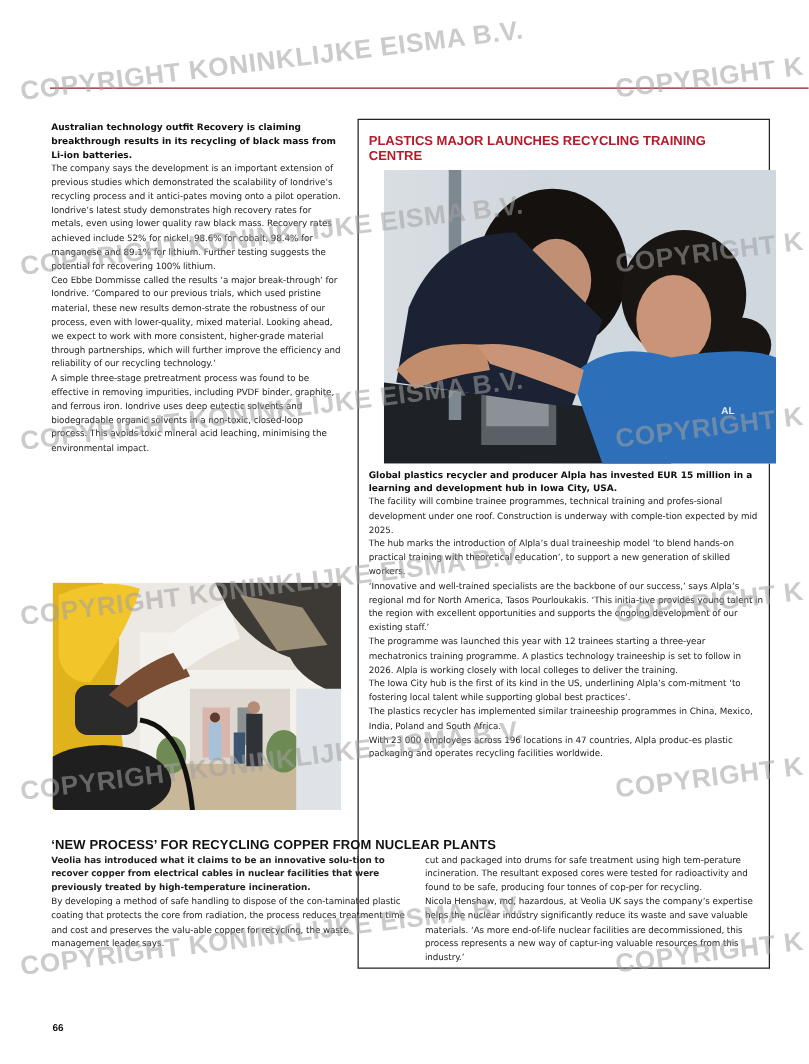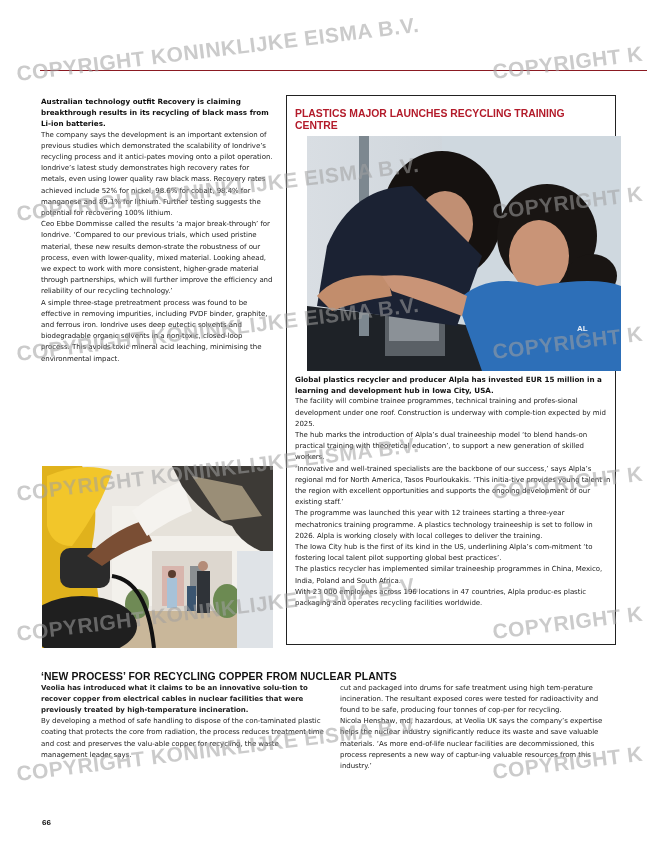--- a/index.html
+++ b/index.html
@@ -7,21 +7,21 @@
          font-family: "DejaVu Sans", sans-serif; color: #1a1a1a; }
   .rule { position: absolute; left: 40px; right: 0; top: 70px; height: 1px; background: #8b1a22; }
 
   .col-left { position: absolute; left: 41px; top: 96px; width: 232px; }
   .h1 { font-family: "Liberation Sans", sans-serif; font-weight: bold; font-size: 10.4px; line-height: 11.5px; letter-spacing: 0.1px; margin: 0; color: #111; }
   .lead { font-family: "DejaVu Sans", sans-serif; font-weight: bold; font-size: 7.2px; line-height: 11.2px; margin: 0; color: #111; }
   .body p { font-family: "DejaVu Sans", sans-serif; font-size: 7.0px; line-height: 11.2px; margin: 0; color: #222; letter-spacing: -0.05px; }
 
   .left-photo { position: absolute; left: 42px; top: 466px; width: 231px; height: 182px; overflow: hidden; }
 
-  .box { position: absolute; left: 286px; top: 95px; width: 330px; height: 550px; border: 1px solid #222; box-sizing: border-box; }
+  .box { position: absolute; left: 286px; top: 95px; width: 330px; height: 680px; border: 1px solid #222; box-sizing: border-box; }
   .box-title { position: absolute; left: 8px; top: 12px; width: 312px; font-family: "Liberation Sans", sans-serif; font-weight: bold; font-size: 10.4px; line-height: 11.6px; color: #b31b2a; margin: 0; }
   .box-photo { position: absolute; left: 20px; top: 40px; width: 314px; height: 235px; overflow: hidden; }
   .box-body { position: absolute; left: 8px; top: 278px; width: 316px; }
   .box-body .lead { font-size: 7.2px; }
   .box-body p { font-size: 7.0px; }
 
   .bottom { position: absolute; left: 41px; top: 671px; width: 580px; }
   .bottom .h1 { font-size: 10.4px; }
   .bottom-cols { display: flex; gap: 14px; }
   .bottom-col1 { width: 285px; }
@@ -118,21 +118,21 @@
       <text x="270" y="195" font-family="Liberation Sans, sans-serif" font-size="8" font-weight="bold" fill="#e8eef6">AL</text>
     </svg>
   </div>
   <div class="box-body">
     <p class="lead">Global plastics recycler and producer Alpla has invested EUR 15 million in a learning and development hub in Iowa City, USA.</p>
     <div class="body">
       <p>The facility will combine trainee programmes, technical training and profes-sional development under one roof. Construction is underway with comple-tion expected by mid 2025.</p>
       <p>The hub marks the introduction of Alpla’s dual traineeship model ‘to blend hands-on practical training with theoretical education’, to support a new generation of skilled workers.</p>
       <p>‘Innovative and well-trained specialists are the backbone of our success,’ says Alpla’s regional md for North America, Tasos Pourloukakis. ‘This initia-tive provides young talent in the region with excellent opportunities and supports the ongoing development of our existing staff.’</p>
       <p>The programme was launched this year with 12 trainees starting a three-year mechatronics training programme. A plastics technology traineeship is set to follow in 2026. Alpla is working closely with local colleges to deliver the training.</p>
-      <p>The Iowa City hub is the first of its kind in the US, underlining Alpla’s com-mitment ‘to fostering local talent pilot supporting global best practices’.</p>
+      <p>The Iowa City hub is the first of its kind in the US, underlining Alpla’s com-mitment ‘to fostering local talent while supporting global best practices’.</p>
       <p>The plastics recycler has implemented similar traineeship programmes in China, Mexico, India, Poland and South Africa.</p>
       <p>With 23 000 employees across 196 locations in 47 countries, Alpla produc-es plastic packaging and operates recycling facilities worldwide.</p>
     </div>
   </div>
 </div>
 
 <div class="bottom">
   <h2 class="h1">‘NEW PROCESS’ FOR RECYCLING COPPER FROM NUCLEAR PLANTS</h2>
   <div class="bottom-cols">
     <div class="bottom-col1 body">

